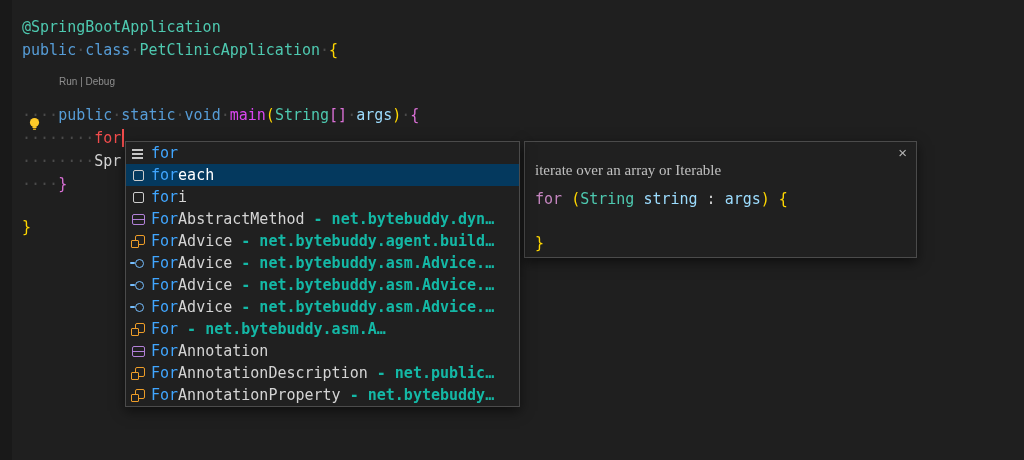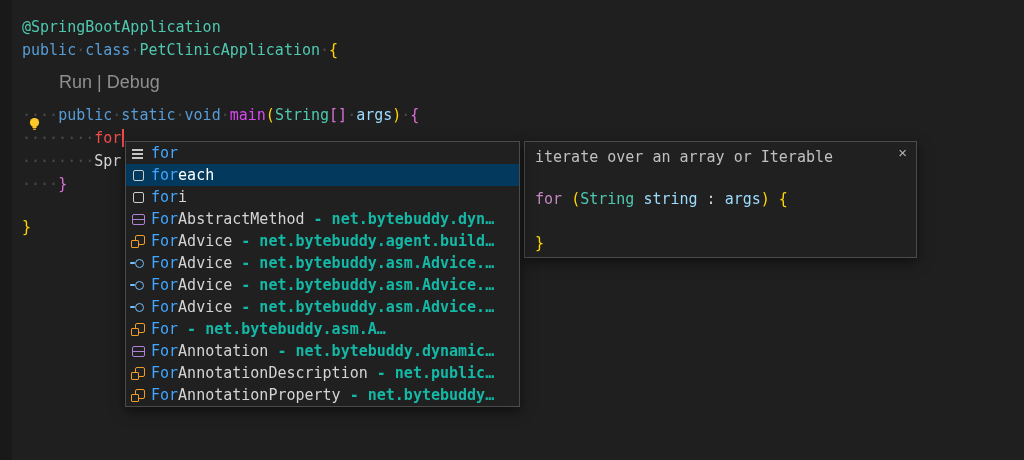--- a/index.html
+++ b/index.html
@@ -17,21 +17,21 @@
   .annot{color:#4ec9b0}
   .fn{color:#d946ef}
   .var{color:#9cdcfe}
   .b-gold{color:#ffd700}
   .b-purple{color:#da70d6}
   .ws{color:#4a4a4a}
   .typed{color:#f14c4c}
   .plain{color:#d4d4d4}
   .cursor{display:inline-block;width:2px;height:18px;background:#f14c4c;vertical-align:text-bottom;margin-left:1px;}
   .codelens{position:absolute;left:59px;top:71px;font-family:"Liberation Sans",sans-serif;
-    font-size:18px;color:#8f8f8f;white-space:pre;}
+    font-size:10px;color:#8f8f8f;white-space:pre;}
   .codelens .cl-link{cursor:pointer;}
   .lightbulb{position:absolute;left:26px;top:116px;width:17px;height:17px;cursor:pointer;}
 
   
   .suggest{position:absolute;left:125px;top:141px;width:393px;background:#202020;
     border:1px solid #4b4b4b;box-shadow:0 4px 12px rgba(0,0,0,.55);z-index:5;}
   .srow{display:flex;align-items:center;height:22px;padding:0 6px 0 4px;white-space:pre;
     font-size:15px;color:#d4d4d4;overflow:hidden;cursor:pointer;}
   .srow.sel{background:#04395e;color:#ffffff;}
   .match{color:#40a6ff;}
@@ -53,21 +53,21 @@
   .ic-struct::after{content:"";position:absolute;left:2px;top:8px;width:13px;height:0;
     border-top:1.4px solid #b180d7;}
   .ic-iface::before{content:"";position:absolute;right:2px;top:4px;width:7px;height:7px;
     border:1.6px solid #75beff;border-radius:50%;}
   .ic-iface::after{content:"";position:absolute;left:0;top:7px;width:5px;height:2px;
     background:#75beff;border-radius:1px;}
 
   
   .docs{position:absolute;left:524px;top:141px;width:391px;height:115px;background:#202020;
     border:1px solid #4b4b4b;box-shadow:0 4px 12px rgba(0,0,0,.55);z-index:4;font-size:15px;}
-  .docs .summary{position:absolute;left:10px;top:6px;color:#c0c0c0;white-space:pre;}
+  .docs .summary{position:absolute;left:10px;top:20px;color:#c0c0c0;white-space:pre;font-family:Liberation Serif, serif;}
   .docs .close{position:absolute;right:9px;top:3px;color:#b5b5b5;font-size:15px;cursor:pointer;
     font-family:"Liberation Sans",sans-serif;line-height:16px;}
   .docs .code1{position:absolute;left:10px;top:48px;white-space:pre;color:#d4d4d4;}
   .docs .code2{position:absolute;left:10px;top:92px;white-space:pre;color:#d4d4d4;}
   .kwctl{color:#c586c0}
 </style>
 </head>
 <body>
 
 <div class="left-strip"></div>
@@ -100,21 +100,21 @@
 <div class="suggest">
   <div class="srow"><span class="ic ic-lines"></span><span class="match">for</span><span class="rest"></span><span class="detail"></span></div>
   <div class="srow sel"><span class="ic ic-square"></span><span class="match">for</span><span class="rest">each</span><span class="detail"></span></div>
   <div class="srow"><span class="ic ic-square"></span><span class="match">for</span><span class="rest">i</span><span class="detail"></span></div>
   <div class="srow"><span class="ic ic-struct"></span><span class="match">For</span><span class="rest">AbstractMethod</span><span class="detail"> - net.bytebuddy.dyn…</span></div>
   <div class="srow"><span class="ic ic-class"></span><span class="match">For</span><span class="rest">Advice</span><span class="detail"> - net.bytebuddy.agent.build…</span></div>
   <div class="srow"><span class="ic ic-iface"></span><span class="match">For</span><span class="rest">Advice</span><span class="detail"> - net.bytebuddy.asm.Advice.…</span></div>
   <div class="srow"><span class="ic ic-iface"></span><span class="match">For</span><span class="rest">Advice</span><span class="detail"> - net.bytebuddy.asm.Advice.…</span></div>
   <div class="srow"><span class="ic ic-iface"></span><span class="match">For</span><span class="rest">Advice</span><span class="detail"> - net.bytebuddy.asm.Advice.…</span></div>
   <div class="srow"><span class="ic ic-class"></span><span class="match">For</span><span class="detail"> - net.bytebuddy.asm.A…</span></div>
-  <div class="srow"><span class="ic ic-struct"></span><span class="match">For</span><span class="rest">Annotation</span><span class="detail"> - net.bytebuddy.dynamic…</span></div>
+  <div class="srow"><span class="ic ic-struct"></span><span class="match">For</span><span class="rest">Annotation</span></div>
   <div class="srow"><span class="ic ic-class"></span><span class="match">For</span><span class="rest">AnnotationDescription</span><span class="detail"> - net.public…</span></div>
   <div class="srow"><span class="ic ic-class"></span><span class="match">For</span><span class="rest">AnnotationProperty</span><span class="detail"> - net.bytebuddy…</span></div>
 </div>
 
 <div class="docs">
   <div class="summary">iterate over an array or Iterable</div>
   <div class="close">×</div>
   <div class="code1"><span class="kwctl">for</span><span> </span><span class="b-gold">(</span><span class="type">String</span><span> </span><span class="var">string</span><span> </span><span class="plain">:</span><span> </span><span class="var">args</span><span class="b-gold">)</span><span> </span><span class="b-gold">{</span></div>
   <div class="code2"><span class="b-gold">}</span></div>
 </div>

